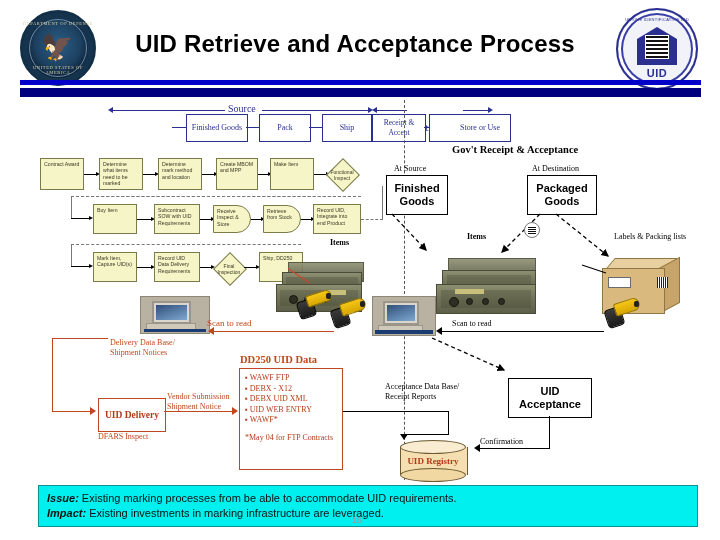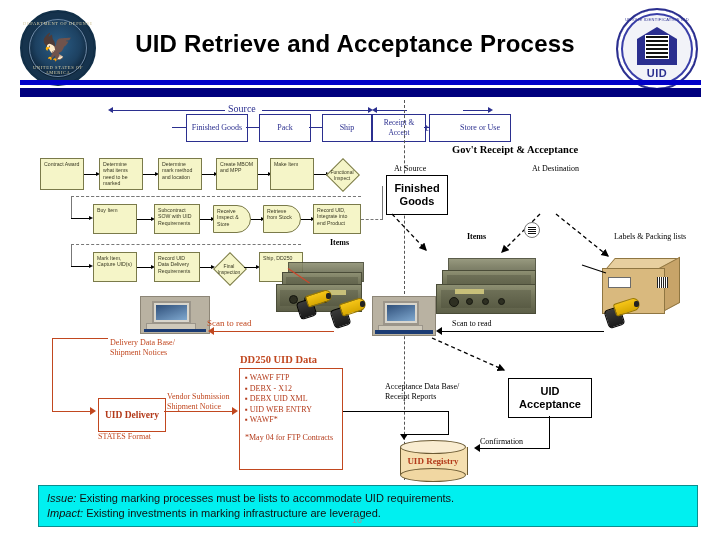--- a/index.html
+++ b/index.html
@@ -141,21 +141,21 @@
     font-family:"Liberation Serif",serif;}
   .ddlist li{list-style:none;}
   .ddlist ul{margin:0;padding:0;}
   .ddlist li:before{content:"\25AA";margin-right:2px;}
   .ddnote{margin-top:7px;}
 
   
   .banner{position:absolute;left:38px;top:485px;width:660px;height:42px;
     background:#00f0f0;border:1px solid #0b8f8f;padding:5px 8px;box-sizing:border-box;}
   .banner div{font-size:11px;line-height:15px;color:#111;}
-  .banner i{font-style:italic;font-weight:normal;}
+  .banner i{font-style:italic;font-weight:bold;}
   .pagenum{position:absolute;left:352px;top:515px;font-size:9px;color:#9a9a9a;}
 
   .dashrect{position:absolute;border:1px dashed #777;}
 </style>
 </head>
 <body>
 
 <div class="slide">
 
   <div class="dod-seal">
@@ -259,20 +259,21 @@
     <div class="grip"></div>
     <div class="body"></div>
     <div class="head"></div>
   </div>
   <div style="position:absolute;left:288px;top:268px;width:26px;height:1px;background:#d2442a;transform:rotate(34deg);transform-origin:left center;"></div>
 
   <div class="cap" style="left:394px;top:164px;">At Source</div>
   <div class="bigbox" style="left:386px;top:175px;width:60px;height:38px;">Finished Goods</div>
 
   <div class="cap" style="left:532px;top:164px;">At Destination</div>
+  <div class="bigbox" style="left:527px;top:175px;width:68px;height:38px;">Packaged Goods</div>
 
   <svg style="position:absolute;left:380px;top:212px;width:320px;height:70px;">
     <defs>
       <marker id="ah" markerWidth="7" markerHeight="7" refX="5" refY="3" orient="auto">
         <path d="M0,0 L6,3 L0,6 z" fill="#000"></path>
       </marker>
     </defs>
     <line x1="12" y1="2" x2="46" y2="38" stroke="#000" stroke-width="1.3" stroke-dasharray="4,3" marker-end="url(#ah)"></line>
     <line x1="160" y1="2" x2="122" y2="40" stroke="#000" stroke-width="1.3" stroke-dasharray="4,3" marker-end="url(#ah)"></line>
     <line x1="176" y1="2" x2="228" y2="44" stroke="#000" stroke-width="1.3" stroke-dasharray="4,3" marker-end="url(#ah)"></line>
@@ -326,21 +327,21 @@
     <div class="head"></div>
   </div>
 
   <div class="rcap" style="left:110px;top:338px;width:74px;">Delivery Data Base/ Shipment Notices</div>
 
   <div class="rline v" style="left:52px;top:338px;height:74px;"></div>
   <div class="rline h" style="left:52px;top:338px;width:56px;"></div>
   <div class="rline h" style="left:52px;top:411px;width:38px;"></div>
   <div style="position:absolute;left:90px;top:407px;width:0;height:0;border-left:6px solid #c1471f;border-top:4px solid transparent;border-bottom:4px solid transparent;"></div>
   <div class="rbox" style="left:98px;top:398px;width:66px;height:32px;">UID Delivery</div>
-  <div class="rcap" style="left:98px;top:432px;width:62px;">STATES Format</div>
+  <div class="rcap" style="left:98px;top:432px;width:62px;">DFARS Inspect</div>
   <div class="rline h" style="left:164px;top:411px;width:68px;"></div>
   <div style="position:absolute;left:232px;top:407px;width:0;height:0;border-left:6px solid #c1471f;border-top:4px solid transparent;border-bottom:4px solid transparent;"></div>
   <div class="rcap" style="left:167px;top:392px;width:66px;">Vendor Submission Shipment Notice</div>
 
   <div class="rcap b" style="left:240px;top:355px;">DD250 UID Data</div>
   <div class="ddlist" style="left:239px;top:368px;width:104px;height:102px;">
     <ul>
       <li>WAWF FTP</li>
       <li>DEBX - X12</li>
       <li>DEBX   UID XML</li>
@@ -391,21 +392,21 @@
 
   <div class="cyl" style="left:400px;top:440px;width:66px;height:42px;">
     <div class="tube"></div>
     <div class="bot"></div>
     <div class="top"></div>
     <div class="txt">UID Registry</div>
   </div>
 
   <div class="banner">
     <div>
-      <i>Issue:</i><span> Existing marking processes must be lists to accommodate UID requirements.</span>
+      <i>Issue:</i><span> Existing marking processes from be able to accommodate UID requirements.</span>
     </div>
     <div>
       <i>Impact:</i><span> Existing investments in marking infrastructure are leveraged.</span>
     </div>
   </div>
   <div class="pagenum">16</div>
 
 </div>
 
 </body></html>

